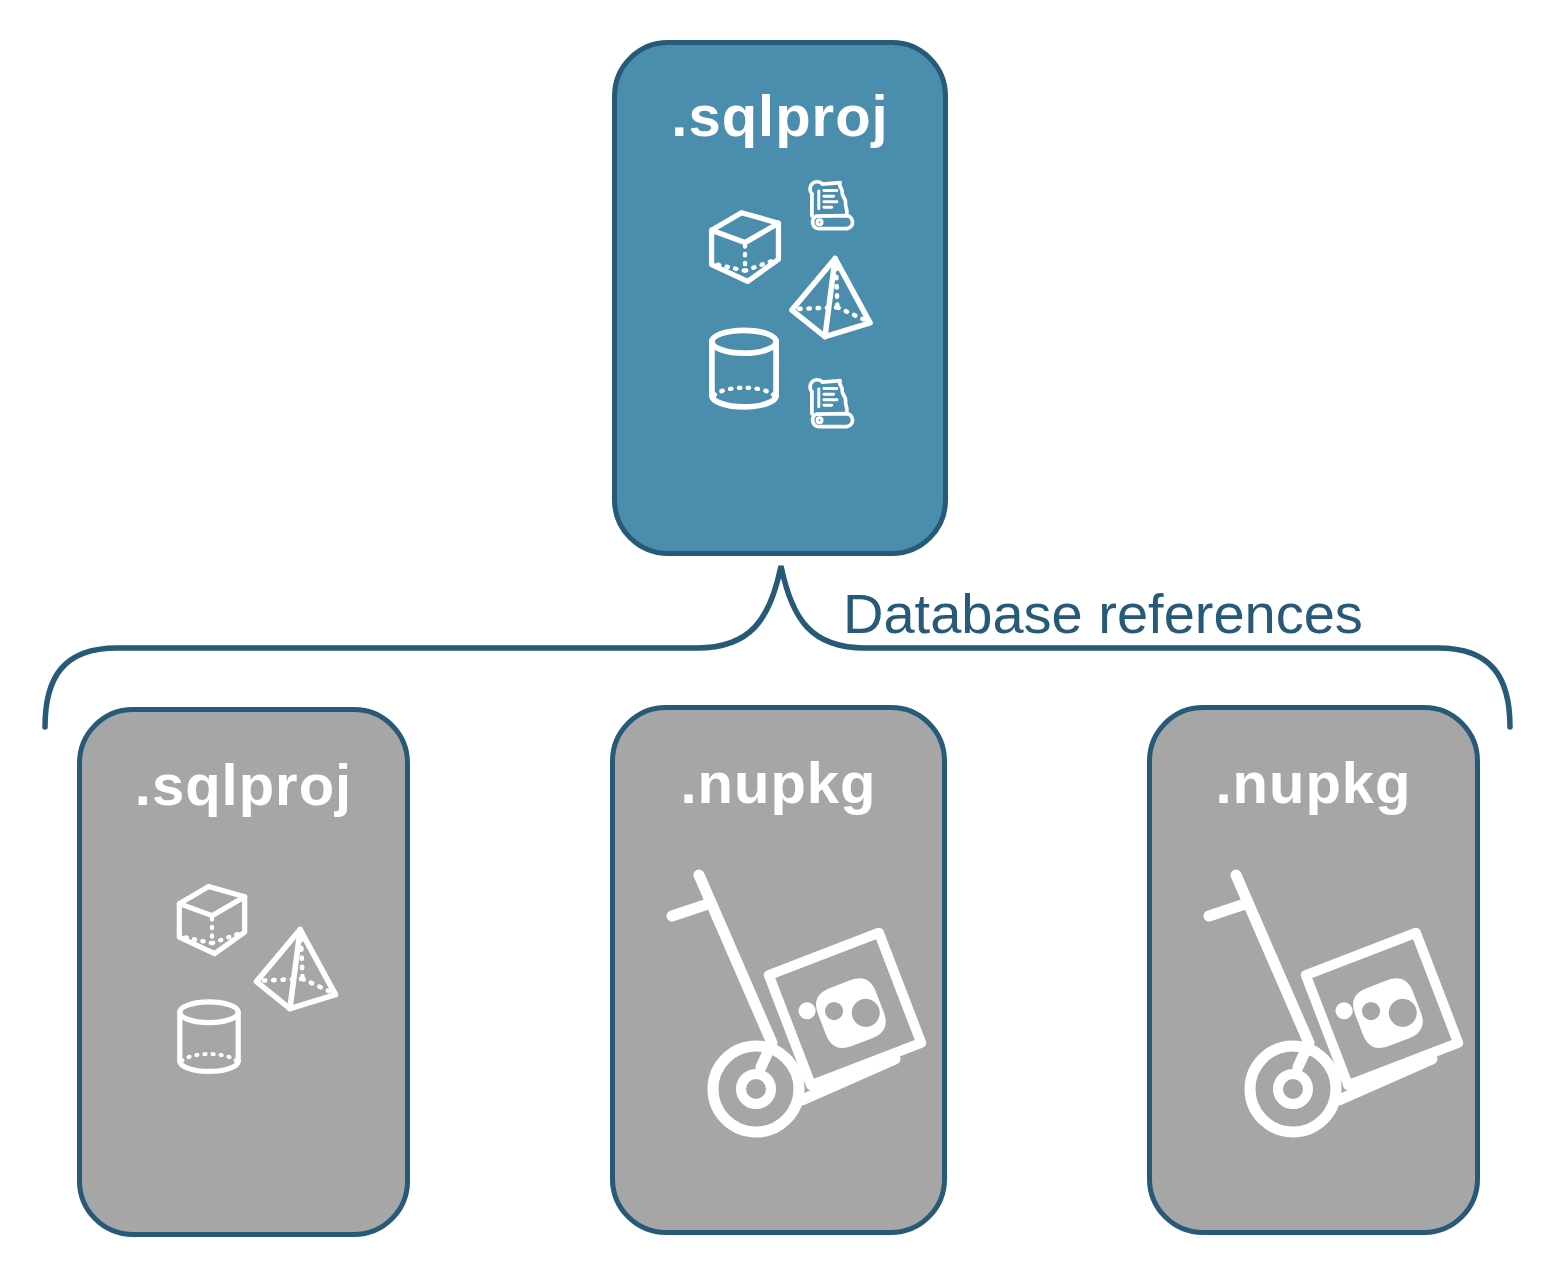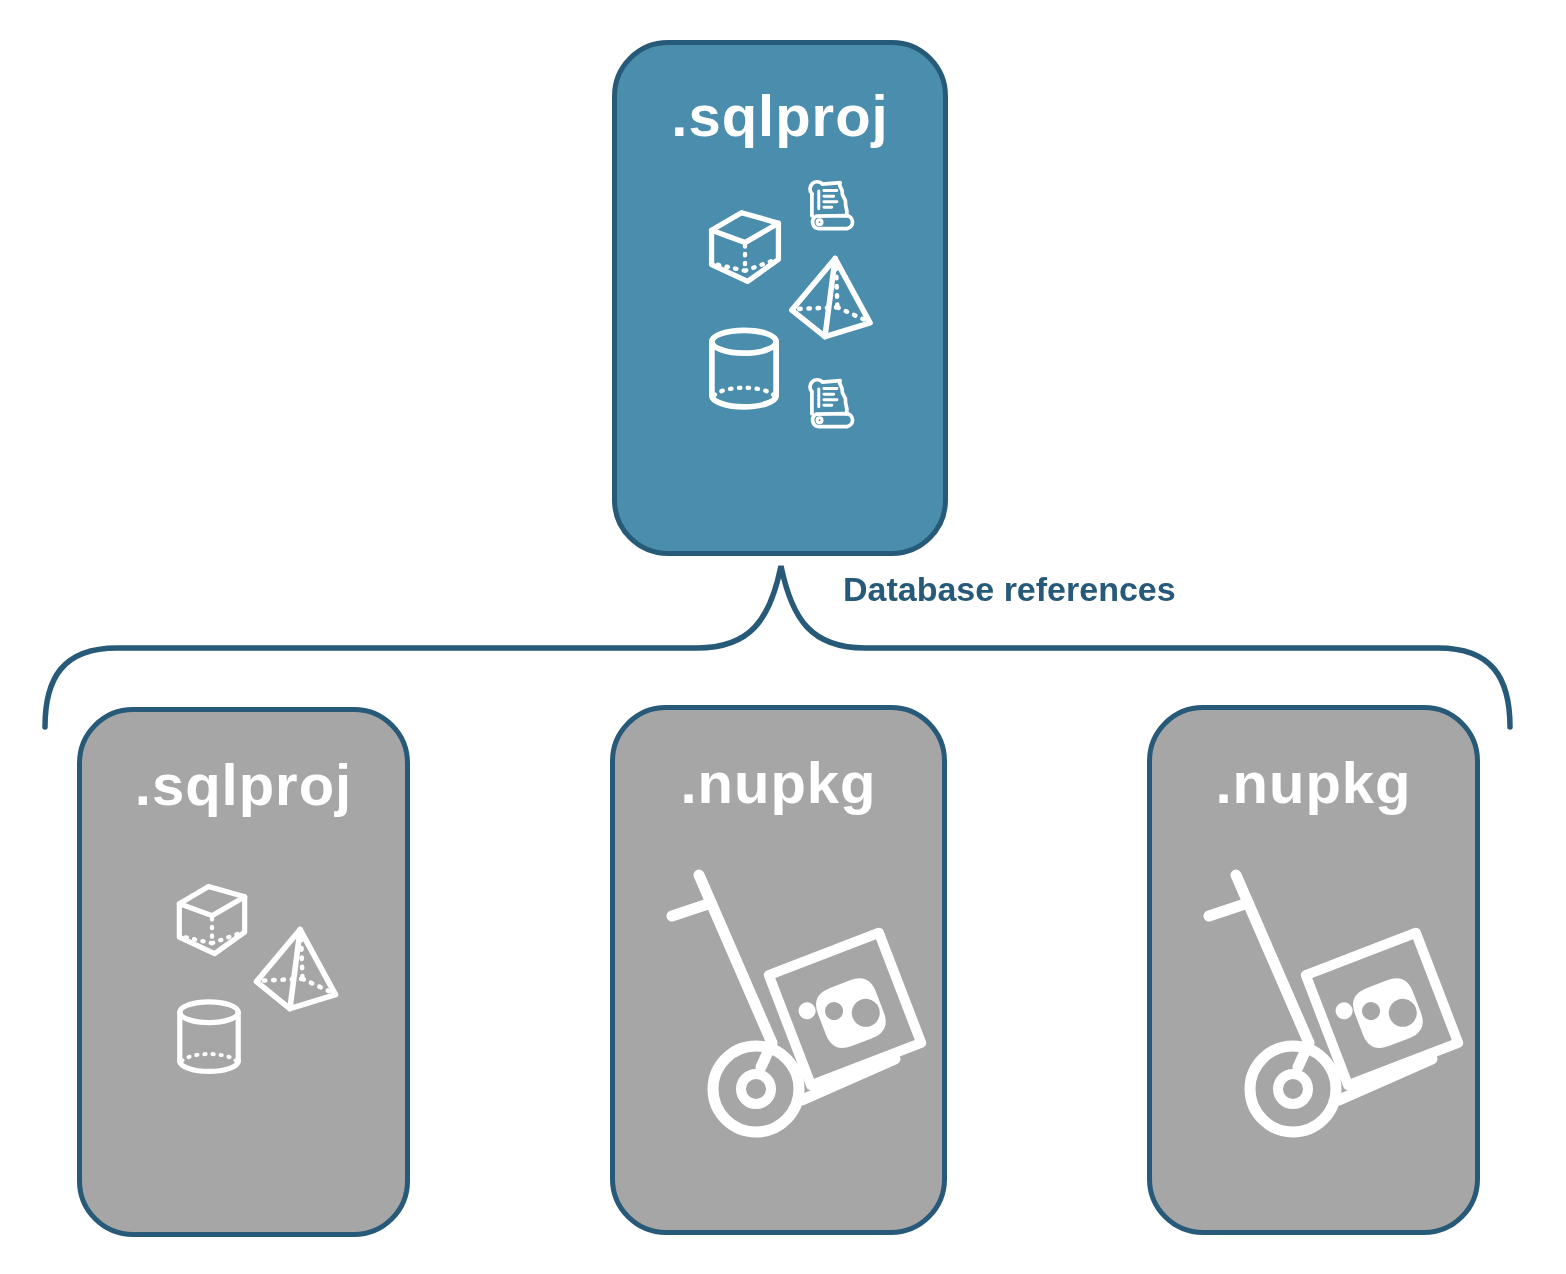--- a/index.html
+++ b/index.html
@@ -18,22 +18,22 @@
     border:5px solid var(--outline);border-radius:56px;
   }
   .card.root{background:var(--root-fill);}
   .card.child{background:var(--child-fill);}
   .card-title{
     text-align:center;color:#ffffff;font-weight:700;font-size:58px;
     letter-spacing:1px;line-height:1;
   }
   .card .icon{position:absolute;}
   .connector-label{
-    position:absolute;left:843px;top:572px;
-    color:var(--outline);font-weight:700;font-size:34px;line-height:1;
+    position:absolute;left:843px;top:586px;
+    color:var(--outline);font-weight:400;font-size:56px;line-height:1;
     white-space:nowrap;
   }
   svg{display:block;}
 </style>
 </head>
 <body>
 
 <div class="canvas">
 
   <div class="card root" style="left:612px;top:40px;width:336px;height:516px;">

